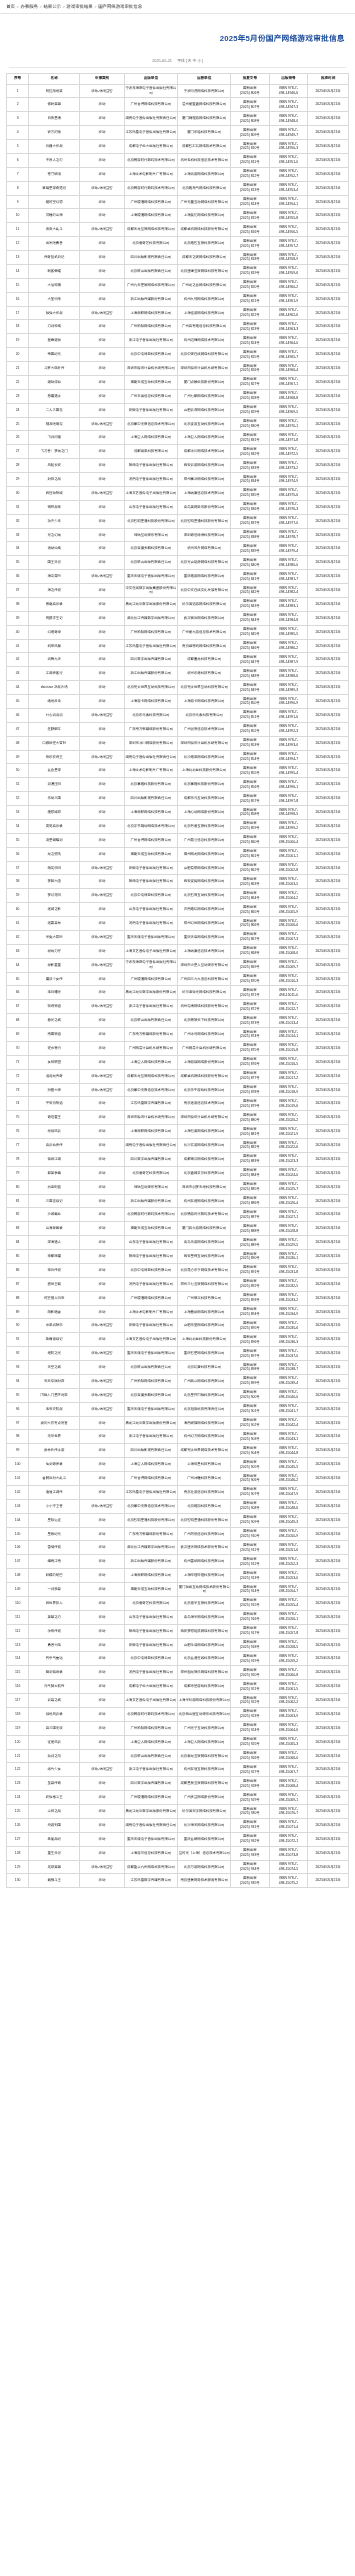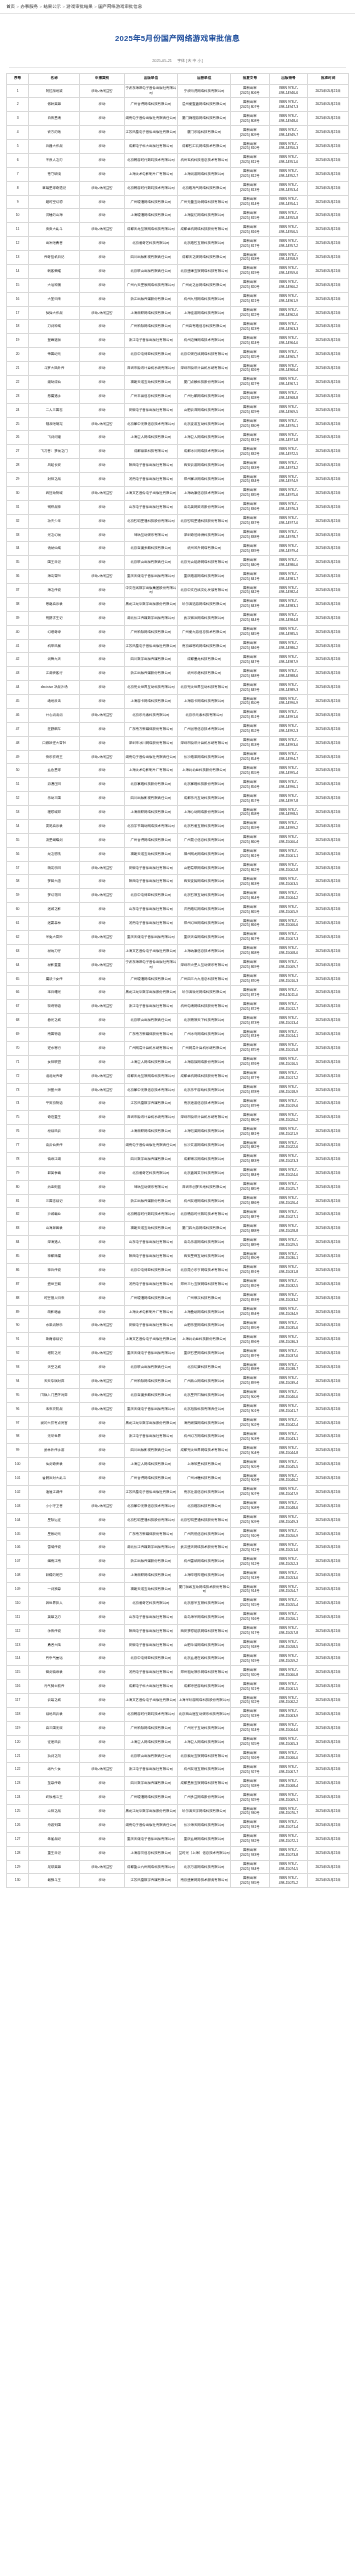--- a/index.html
+++ b/index.html
@@ -24,21 +24,21 @@
     white-space: nowrap;
     border-bottom: 0.5px solid #e4e4e4;
   }
   .breadcrumb .crumb { color: #333; text-decoration: none; }
   .breadcrumb .sep { color: #999; margin: 0 1.5px; font-size: 4.1px; }
   .breadcrumb .crumb.last { color: #333; }
 
   
   .title-wrap {
     padding: 15.5px 10.3px 3.1px 10.3px;
-    text-align: center;
+    text-align: right;
   }
   .doc-title {
     font-size: 7.7px;
     font-weight: 700;
     color: #1f4e9c;
     letter-spacing: 0.2px;
     line-height: 1.4;
   }
   .meta-line {
     text-align: center;

